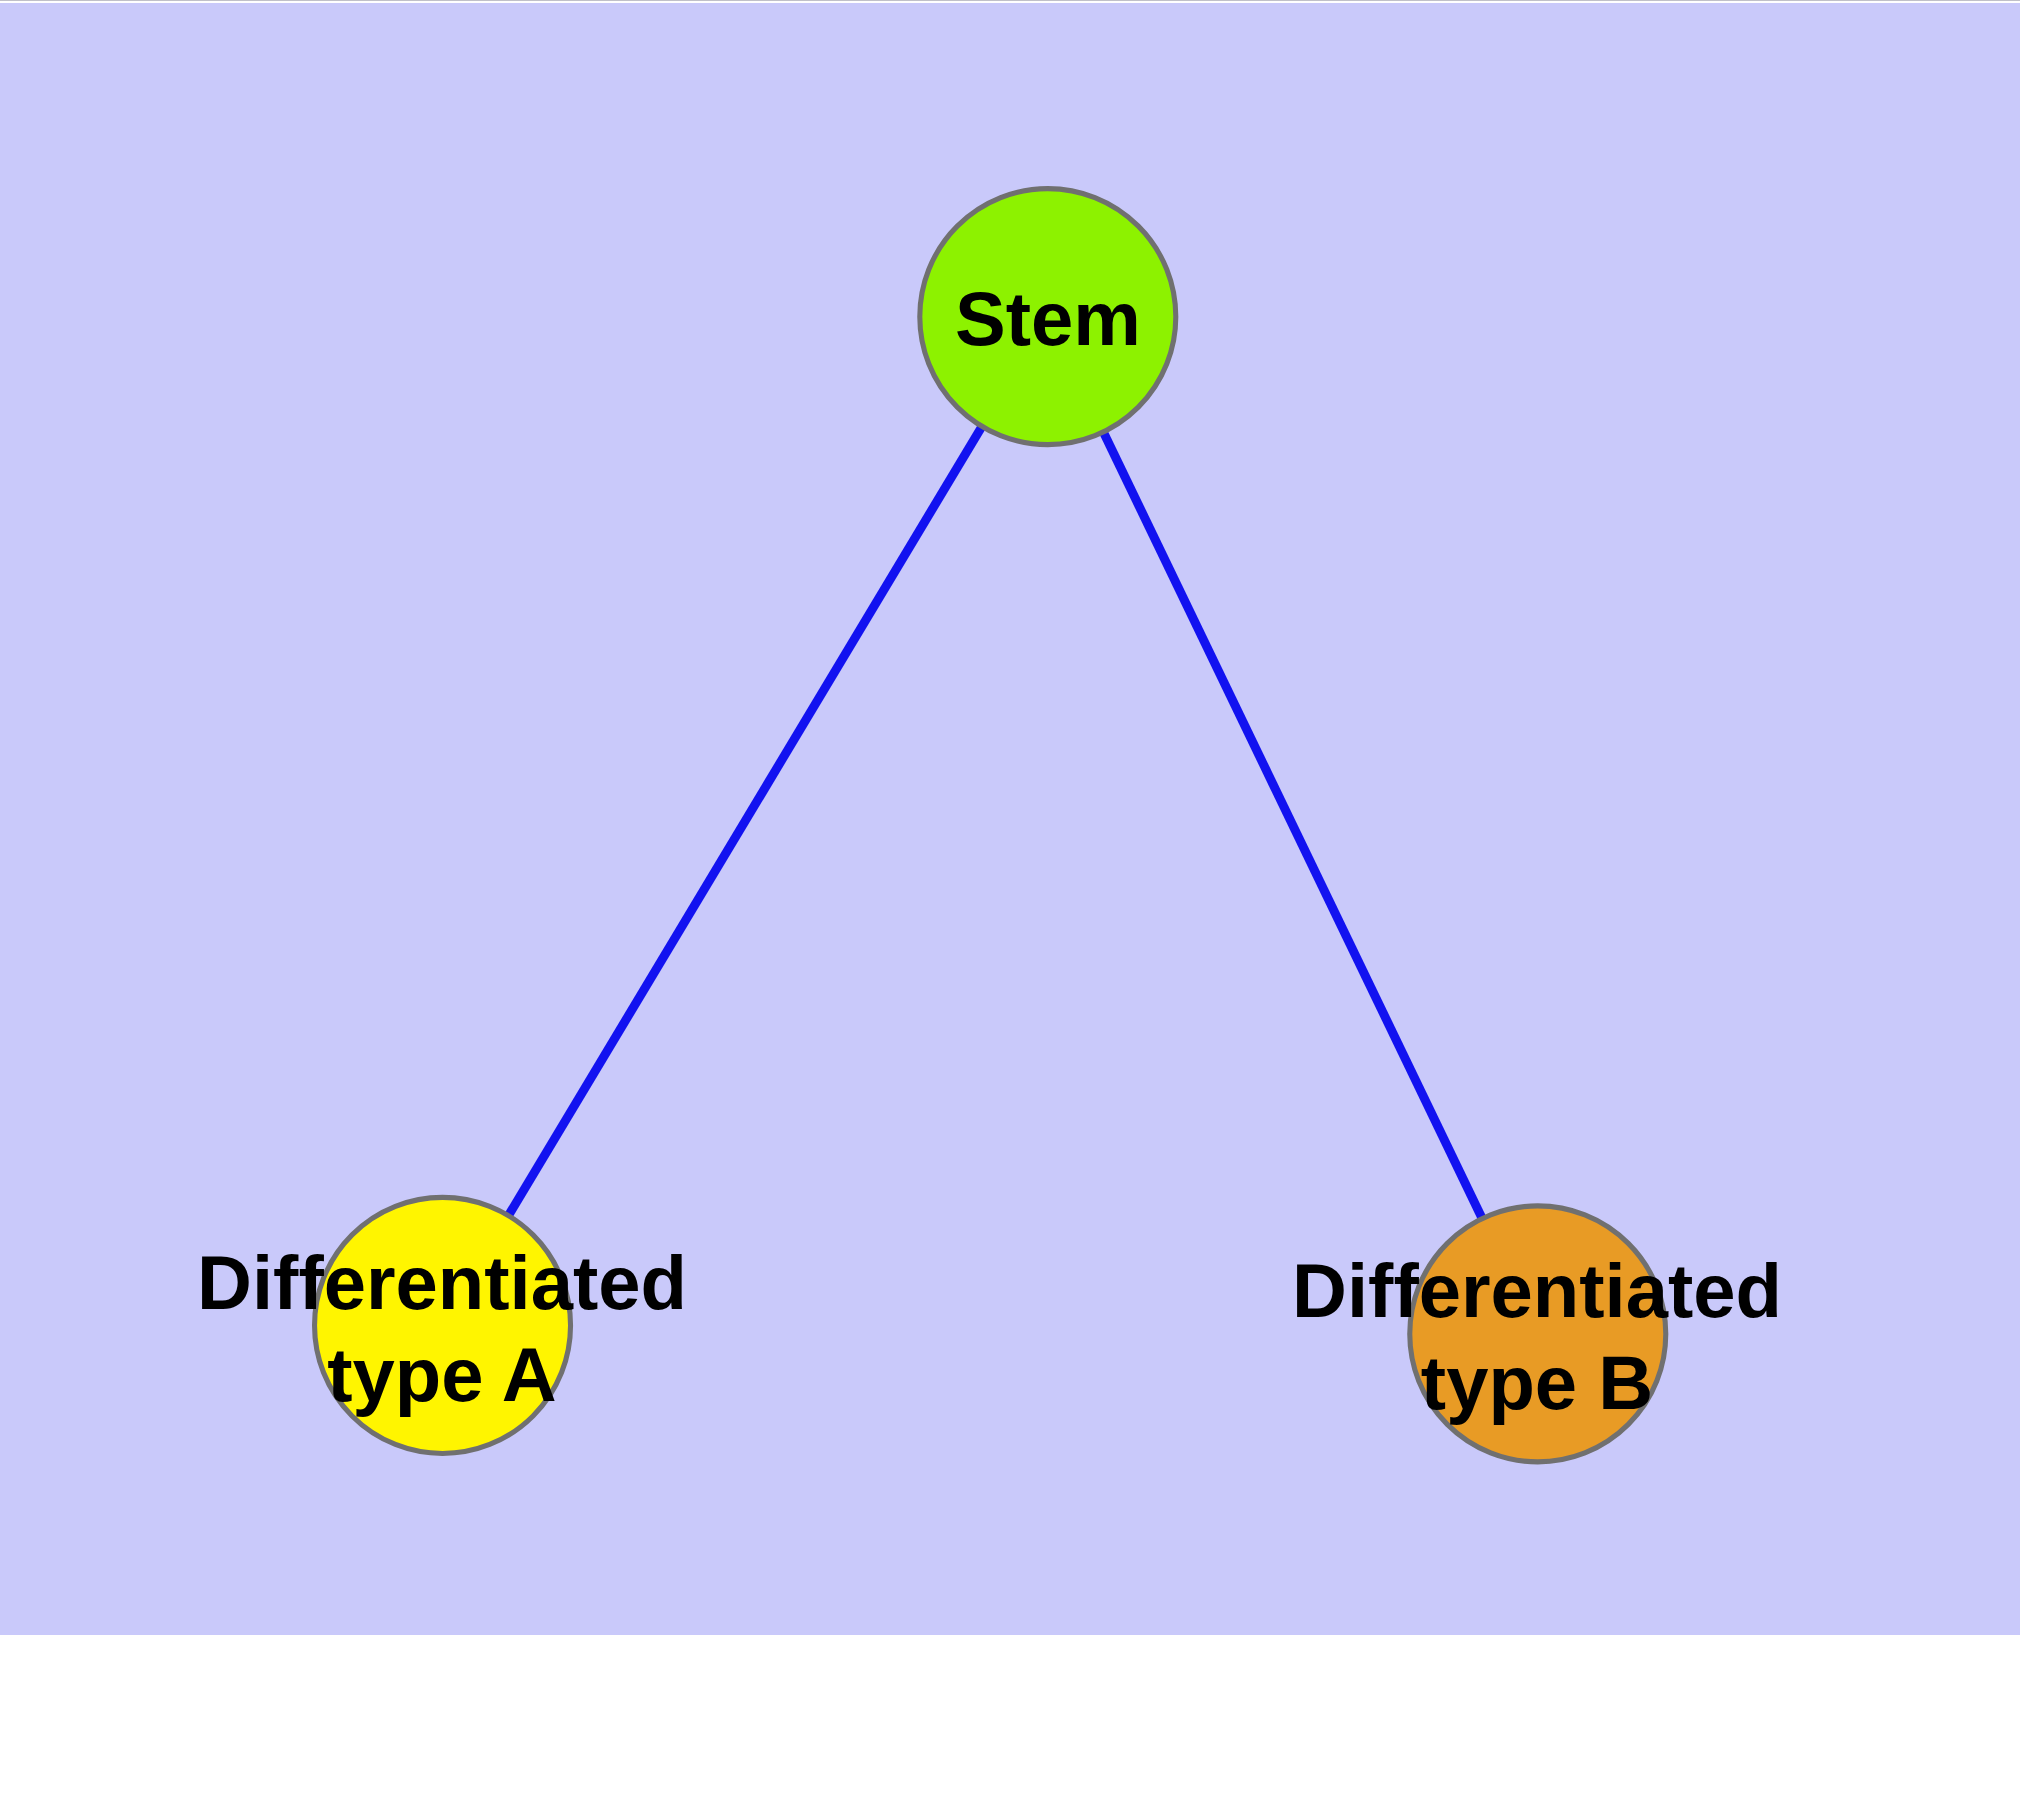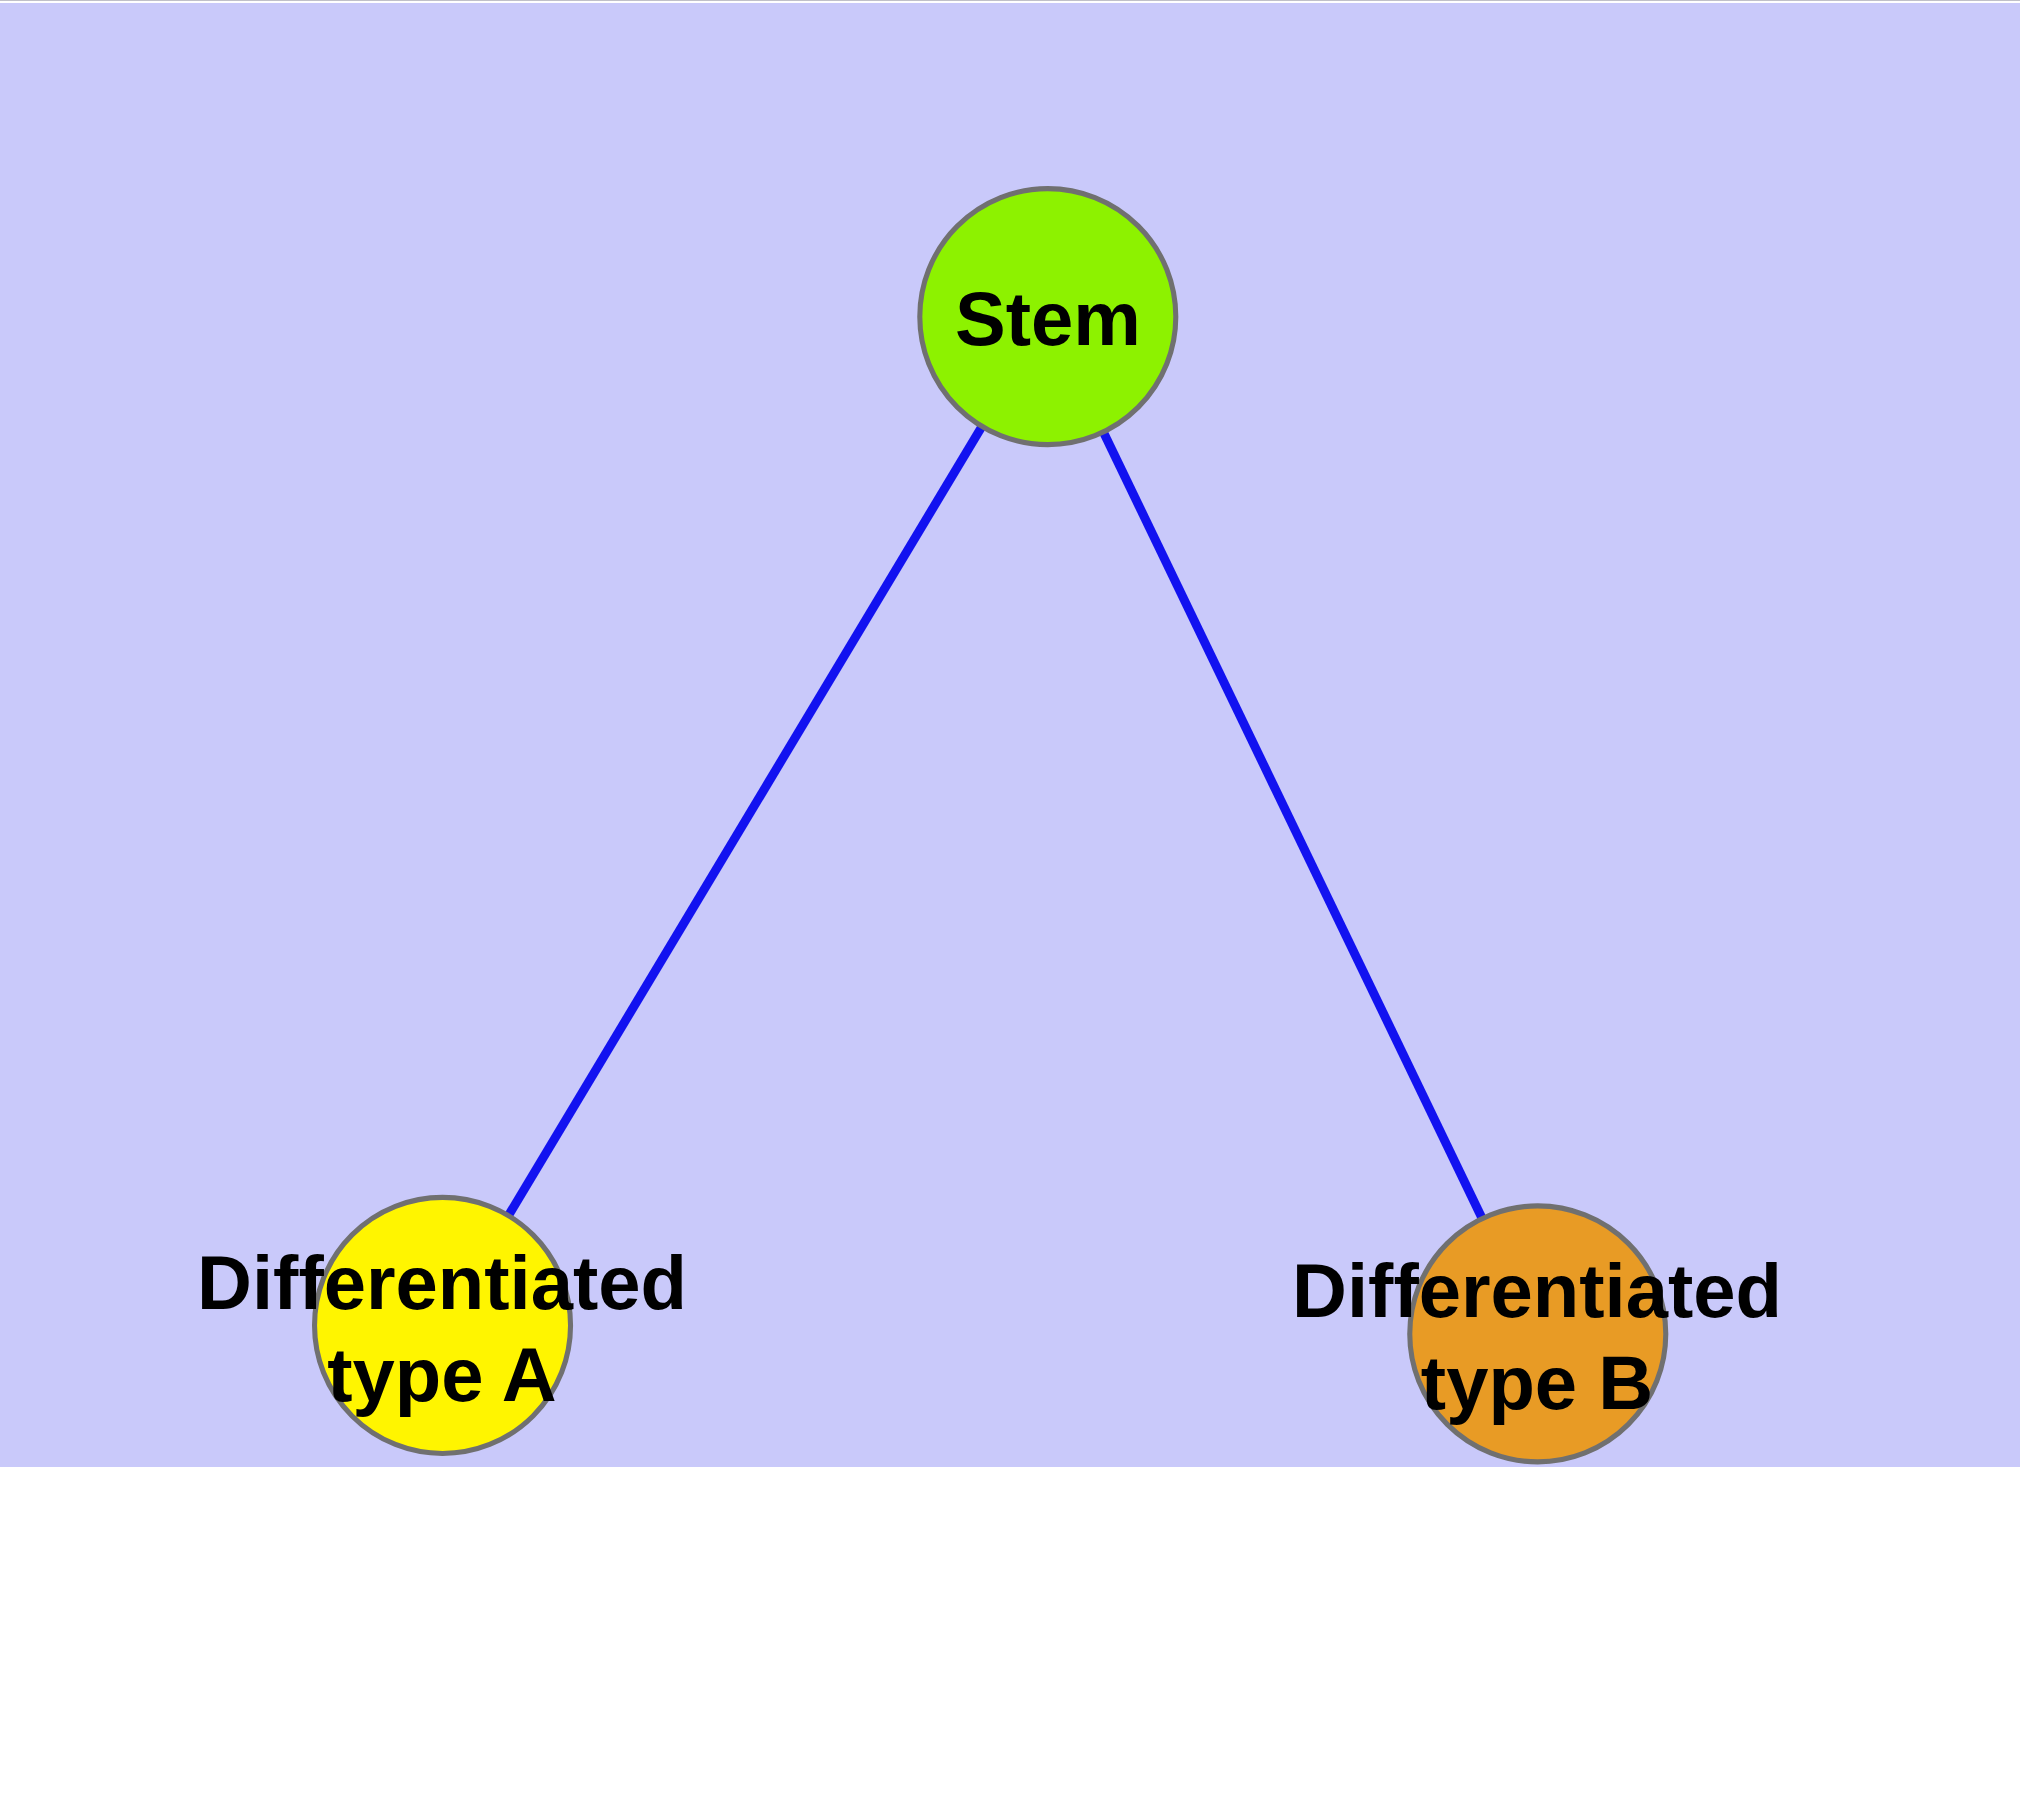--- a/index.html
+++ b/index.html
@@ -4,21 +4,21 @@
 <style>
   html, body {
     margin: 0;
     padding: 0;
     background: #ffffff;
     font-family: "Liberation Sans", sans-serif;
   }
   .stage {
     position: relative;
     width: 2021px;
-    height: 1467px;
+    height: 1635px;
     overflow: hidden;
   }
   .top-strip {
     position: absolute;
     left: 0; top: 0;
     width: 2021px;
     height: 3.4px;
     border-top: 0.8px solid #c0c0c8;
     box-sizing: border-box;
   }

